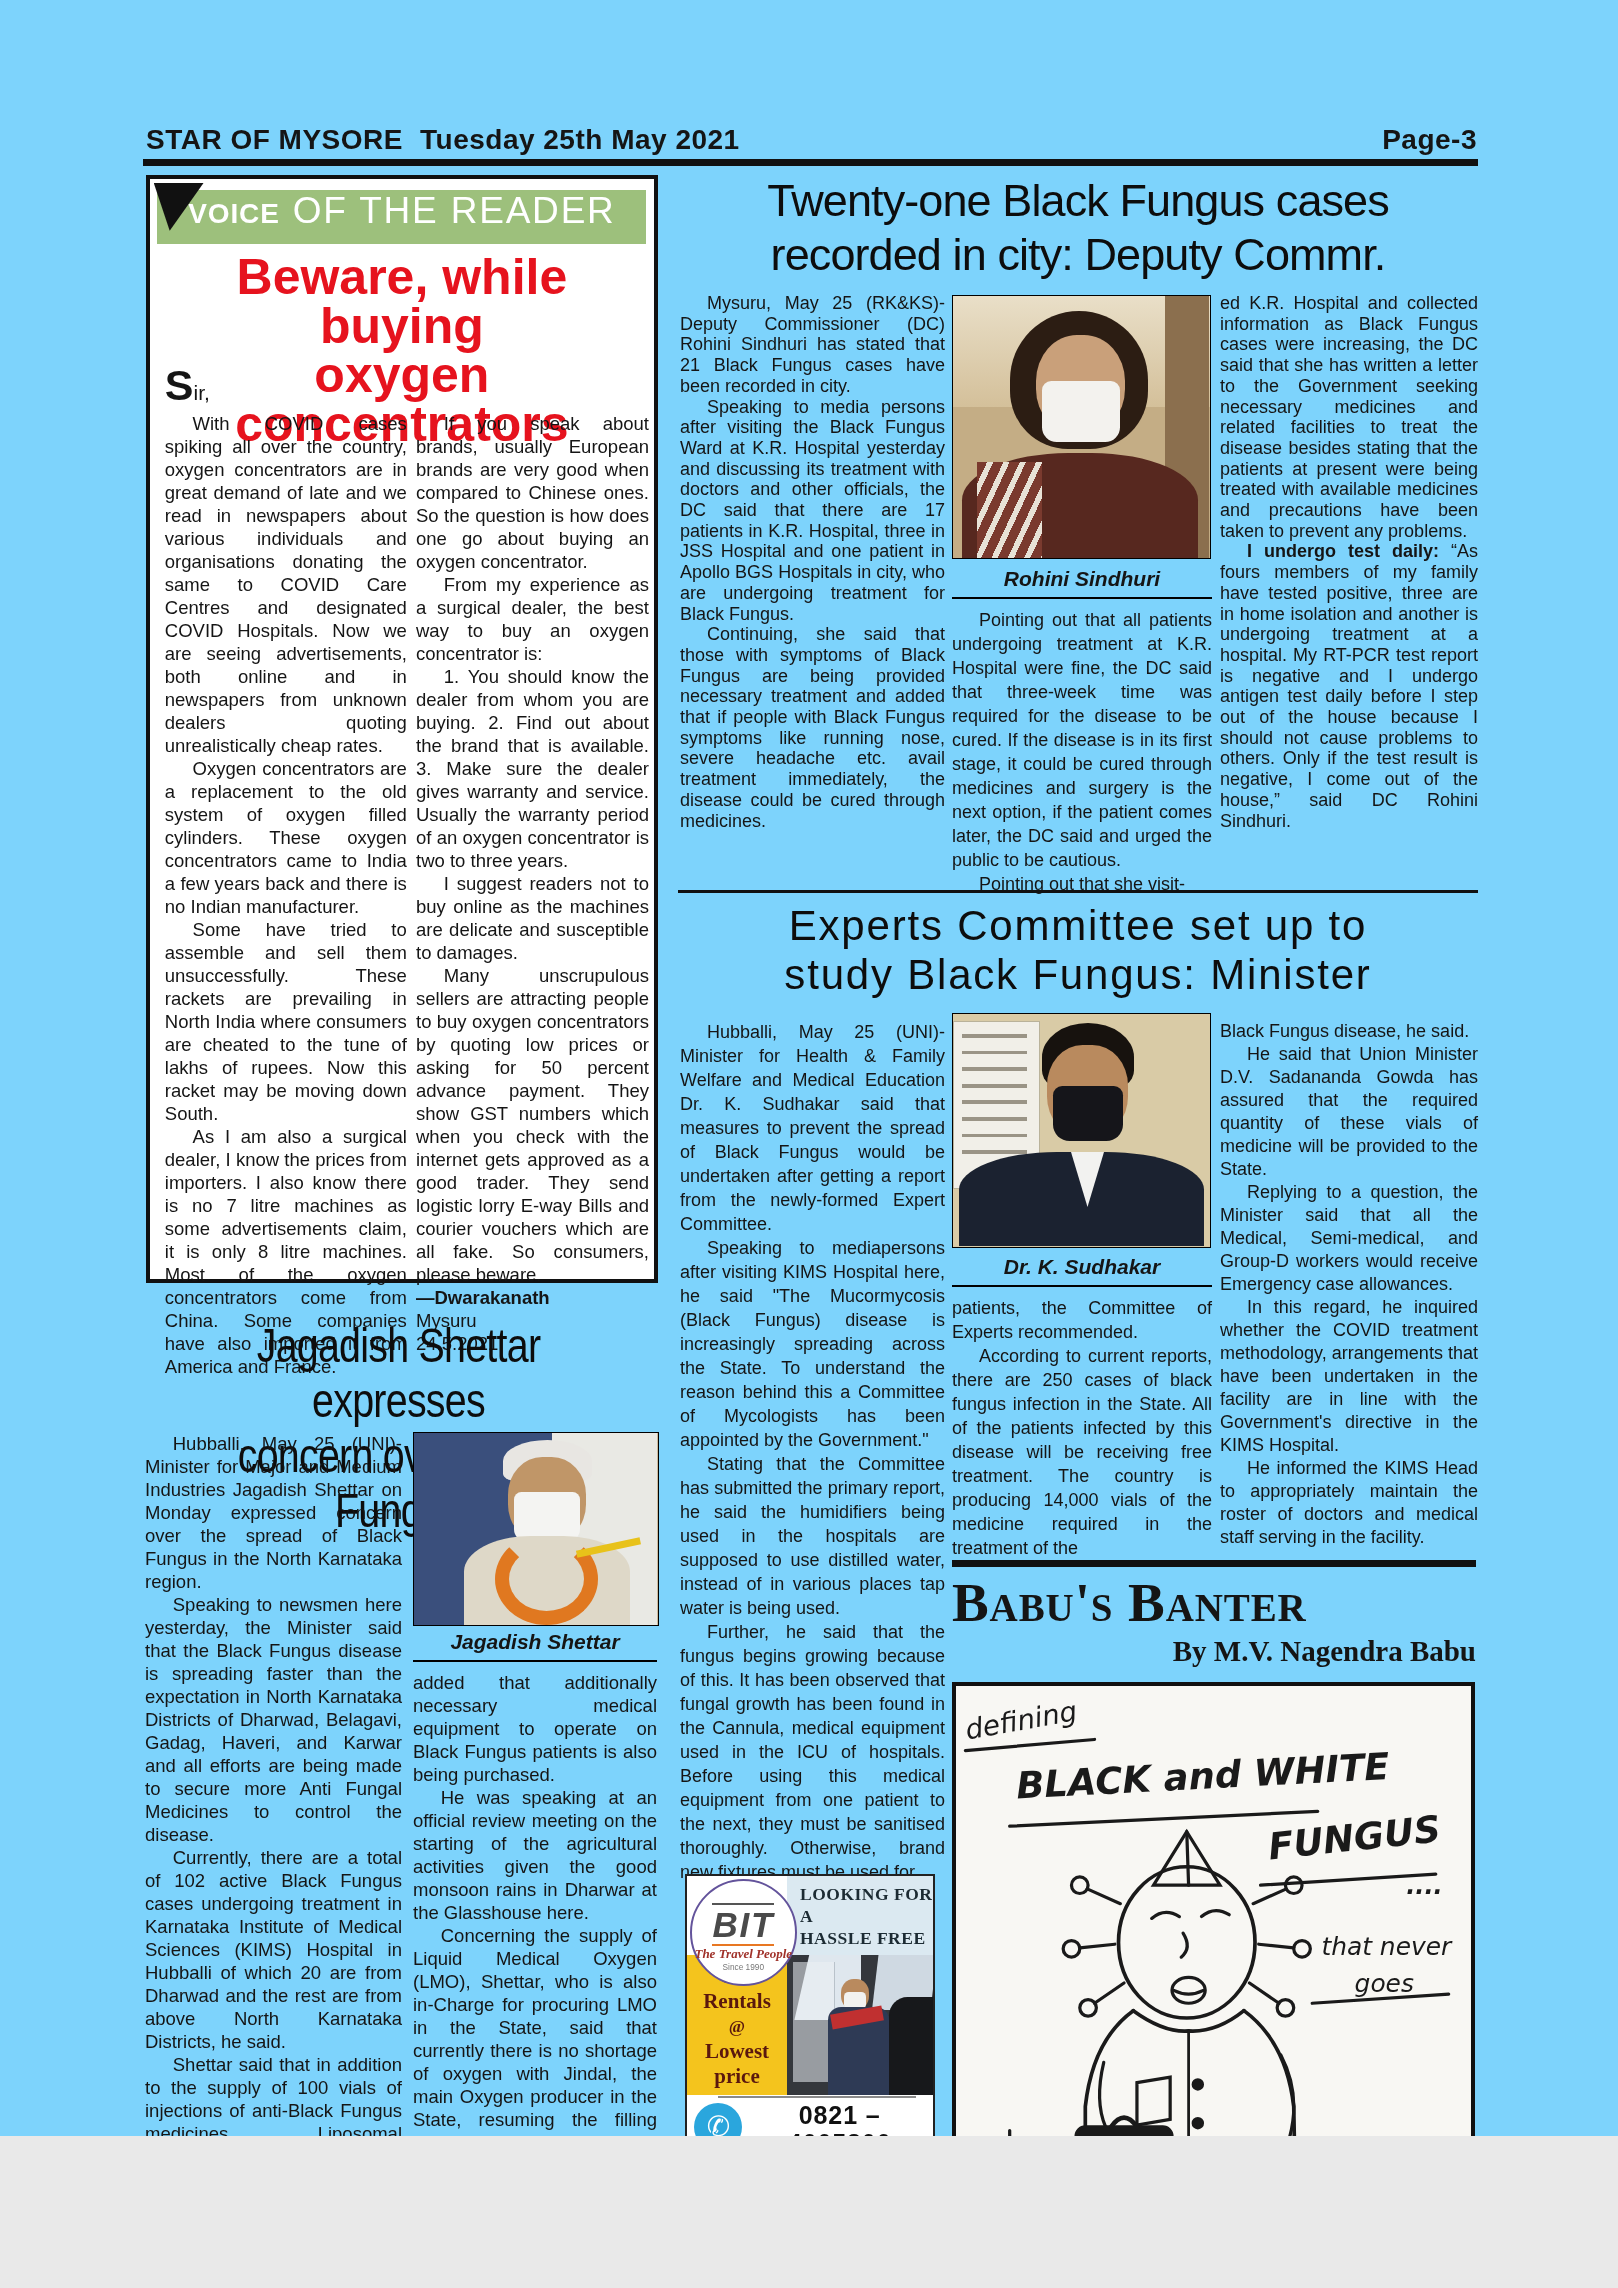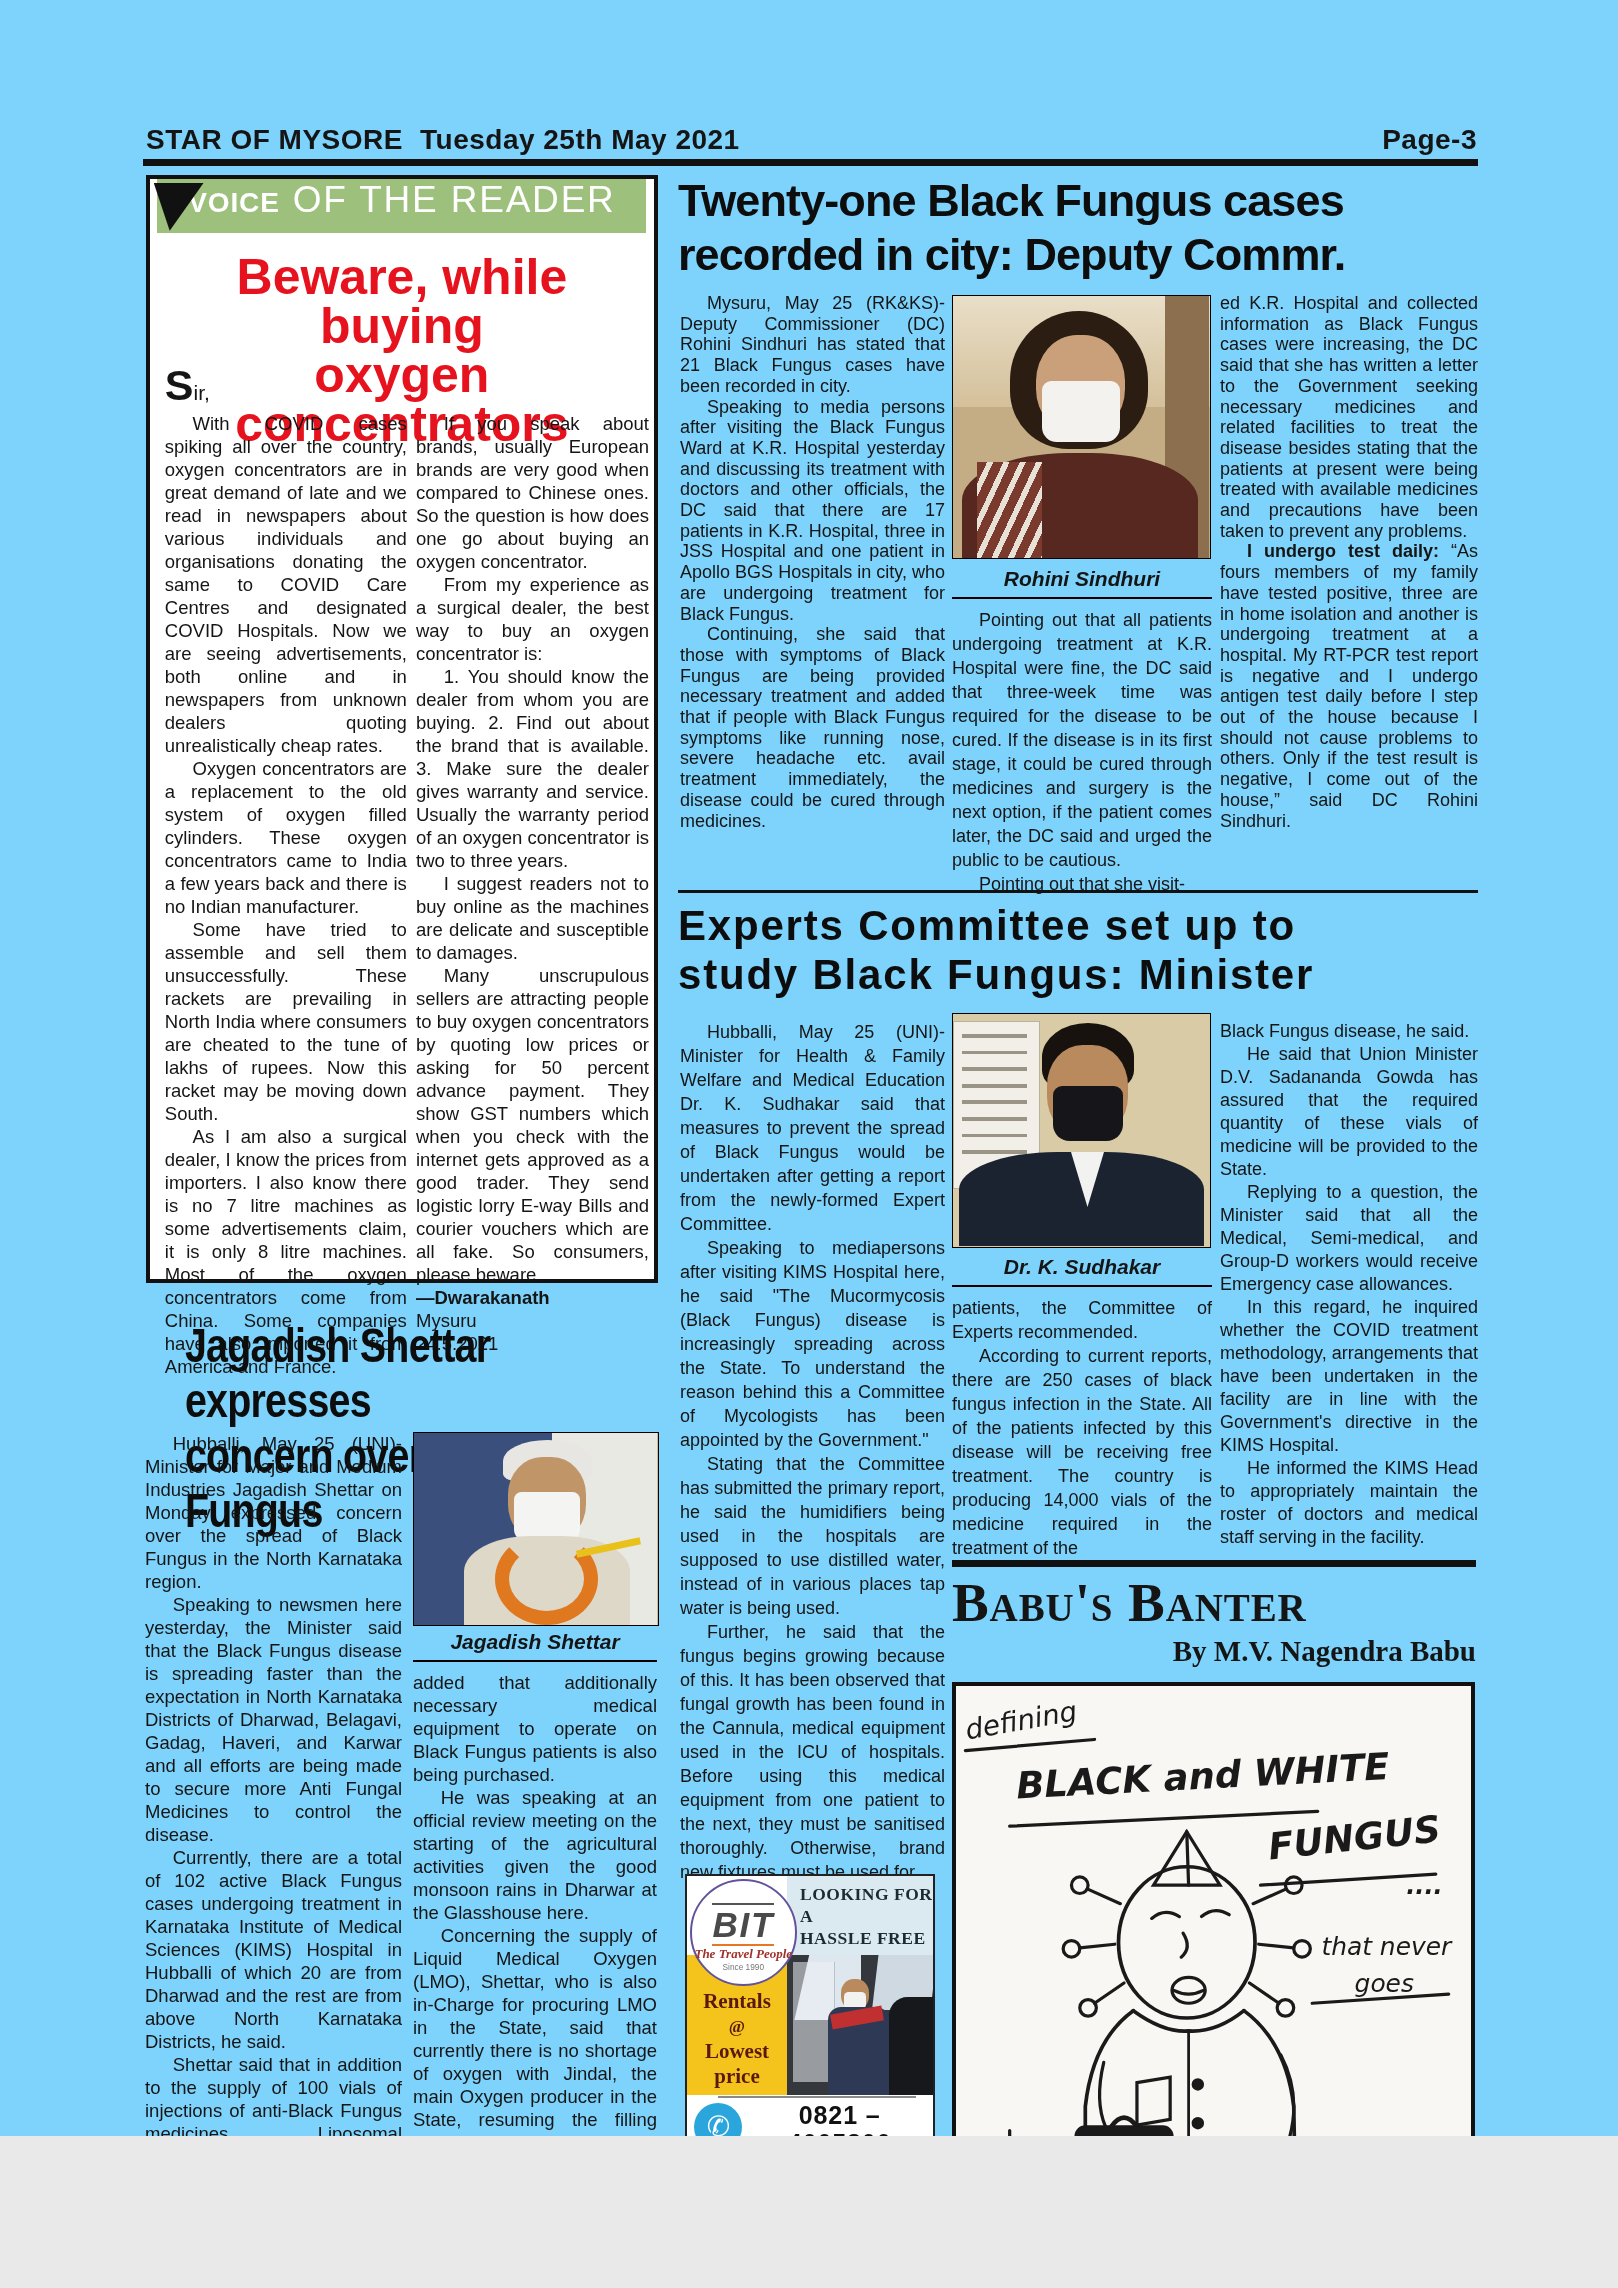--- a/index.html
+++ b/index.html
@@ -8,21 +8,21 @@
   .mast{font-size:28px;font-weight:bold;letter-spacing:0.5px}
   .rule{background:#111}
   
   .bodytext p{margin:0;text-indent:1.5em;text-align:justify}
   .cont p:first-child{text-indent:0}
   .fs19 p{font-size:18px;line-height:20.7px}
   .fs20 p{font-size:18.5px;line-height:23px}
   .lh25 p{line-height:23px}
   .lh26 p{line-height:24px}
   
-  .hl{font-weight:bold;color:#0d0d0d}
+  .hl{font-weight:normal;text-align:center;color:#0d0d0d}
   .hl1{font-size:45px;line-height:54px;letter-spacing:-0.9px}
   .hl2{font-size:42px;line-height:49px;letter-spacing:1.8px}
   .hl3{font-size:48px;line-height:55px}
   .hl3 .cond{display:block;transform:scaleX(.82);transform-origin:50% 50%;letter-spacing:-0.9px}
   
   .letterbox{border:4.6px solid #111;background:#fff}
   .greenbar{background:#9dc07c;display:flex;align-items:baseline;justify-content:center;gap:13px}
   .voice-b{color:#fff;font-weight:bold;font-size:28px;letter-spacing:0.9px}
   .voice-r{color:#fff;font-weight:400;font-size:37px;letter-spacing:1.8px}
   .tri{background:#111;clip-path:polygon(0 0,100% 0,32% 100%)}
@@ -61,21 +61,21 @@
 <body>
 
 <div class="page">
 
   <div class="abs mast" style="left:146px;top:124px">STAR OF MYSORE</div>
   <div class="abs mast" style="left:420px;top:124px">Tuesday 25th May 2021</div>
   <div class="abs mast" style="left:1311px;top:124px;width:166px;text-align:right">Page-3</div>
   <div class="abs rule" style="left:143px;top:159px;width:1335px;height:6.5px"></div>
 
   <div class="abs letterbox" style="left:146px;top:175px;width:504px;height:1100px">
-    <div class="abs greenbar" style="left:7.4px;top:0;width:489px;height:54px">
+    <div class="abs greenbar" style="left:7.4px;top:11px;width:489px;height:54px">
       <span class="voice-b">VOICE</span>
       <span class="voice-r">OF THE READER</span>
     </div>
     <div class="abs tri" style="left:3.7px;top:3.7px;width:50px;height:48px"></div>
     <div class="abs redhl" style="left:7.4px;top:74px;width:489px">
       <div>Beware, while buying</div>
       <div>oxygen concentrators</div>
     </div>
     <div class="abs" style="left:14.8px;top:192px">
       <span class="dropS">S</span><span class="sirrest">ir,</span>

